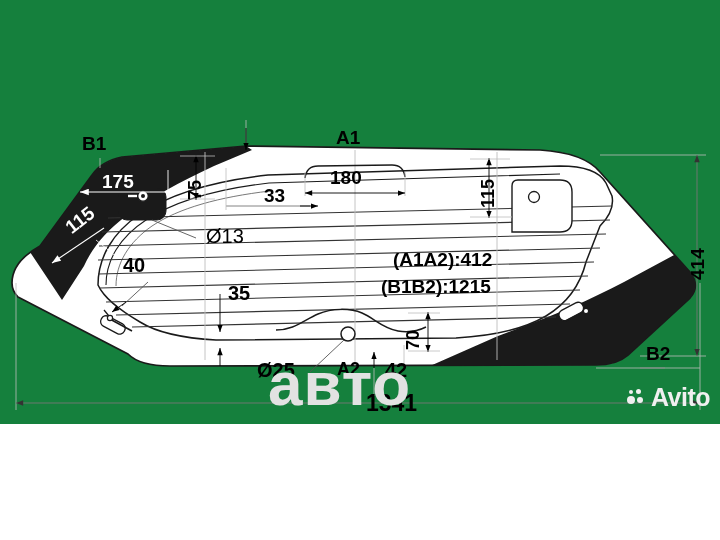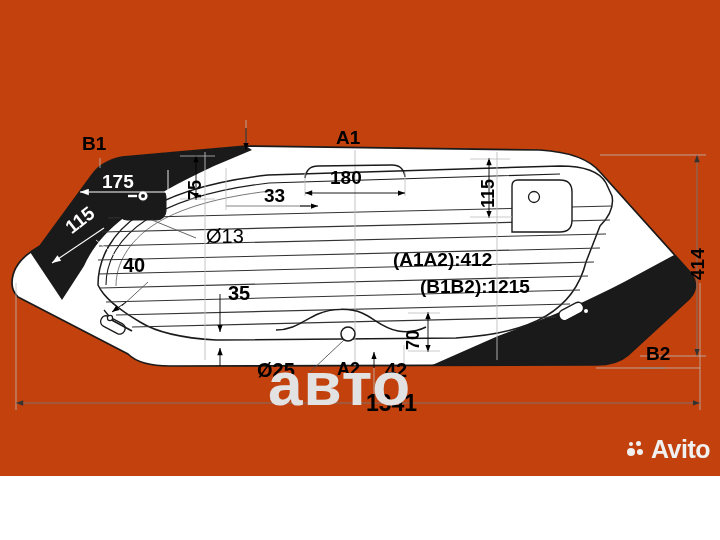--- a/index.html
+++ b/index.html
@@ -12,22 +12,22 @@
     width: 720px;
     height: 540px;
     position: relative;
     overflow: hidden;
     font-family: "Liberation Sans", sans-serif;
   }
   #stage {
     position: absolute;
     left: 0; top: 0;
     width: 720px;
-    height: 476px;
-    background: #c2410c;
+    height: 424px;
+    background: #15803d;
   }
   #drawing {
     position: absolute;
     left: 0; top: 0;
     width: 720px;
     height: 540px;
   }
   .lbl {
     position: absolute;
     font-family: "Liberation Sans", sans-serif;
@@ -333,21 +333,21 @@
 
   <div class="lbl" style="left:336px; top:128px; font-size:19px; font-weight:bold;">A1</div>
 
   <div class="lbl" style="left:646px; top:344px; font-size:19px; font-weight:bold;">B2</div>
 
   <div class="lbl" style="left:337px; top:360px; font-size:18px; font-weight:bold;">A2</div>
 
 
   <div class="lbl" style="left:381px; top:250px; font-size:19px; font-weight:bold;margin-left:12px;">(A1A2):412</div>
 
-  <div class="lbl" style="left:381px; top:277px; font-size:19px; font-weight:bold;margin-left:39px;">(B1B2):1215</div>
+  <div class="lbl" style="left:381px; top:277px; font-size:19px; font-weight:bold;">(B1B2):1215</div>
 
   <div class="lbl white" style="left:102px; top:172px; font-size:19px; font-weight:bold;">175</div>
 
   <div class="lbl white rot-left" style="left:62px; top:222px; font-size:19px; font-weight:bold;">115</div>
 
   <div class="lbl rot90" style="left:186px; top:200px; font-size:18px; font-weight:bold;">75</div>
 
   <div class="lbl" style="left:252px; top:186px; font-size:19px; font-weight:bold;margin-left:12px;">33</div>
 
   <div class="lbl" style="left:330px; top:168px; font-size:19px; font-weight:bold;">180</div>

